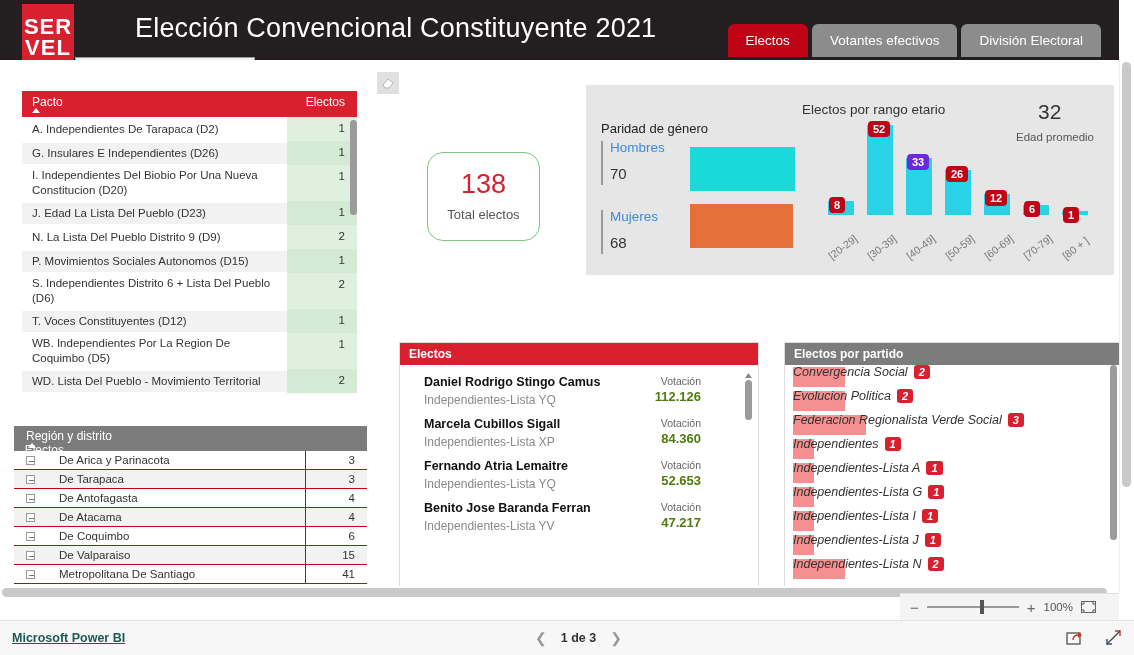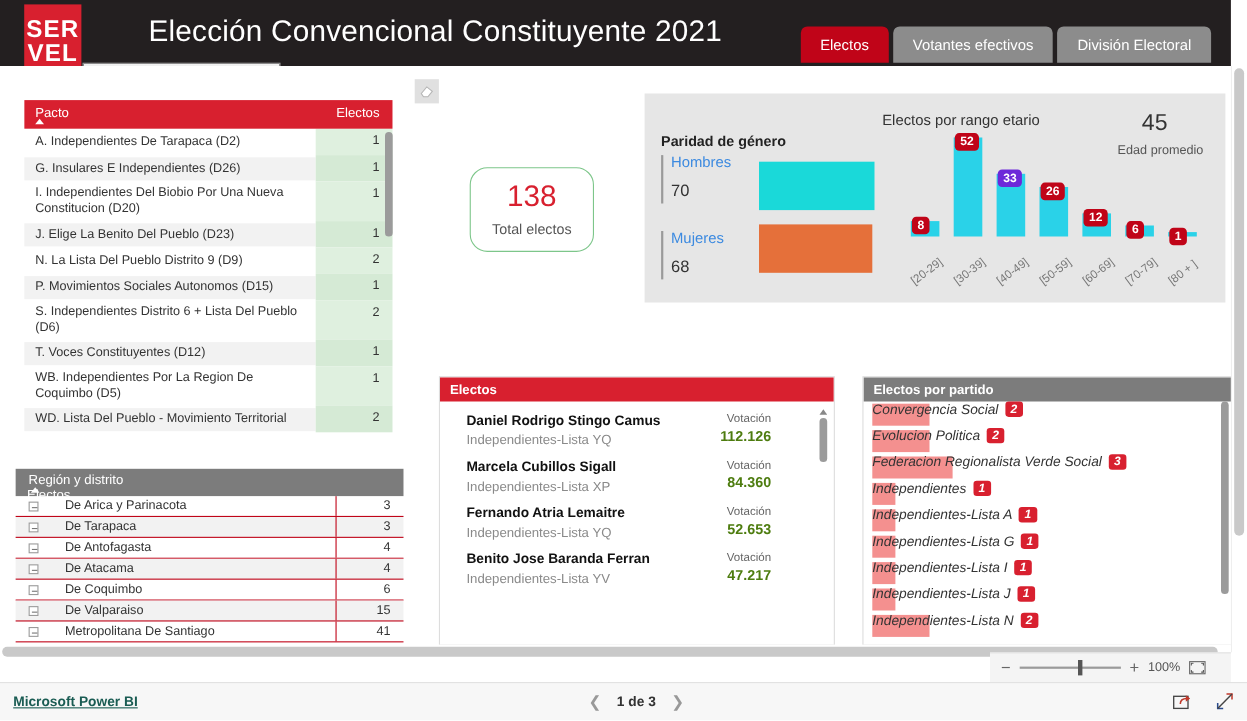--- a/index.html
+++ b/index.html
@@ -89,33 +89,33 @@
                 border-bottom:1px solid #c00418; }
   .region-row .c1 { flex:1; padding-left:12px; display:flex; align-items:center; gap:24px; }
   .region-row .c2 { width:62px; text-align:right; padding-right:12px;
                     border-left:1px solid #c00418; align-self:stretch; line-height:18px; }
   .region-row.alt { background:#f2f2f2; }
   .expander { width:9px; height:9px; border:1px solid #9a9a9a; background:#fff;
               display:inline-block; position:relative; }
   .expander::after { content:""; position:absolute; left:2px; top:4px; width:5px; height:1px; background:#777; }
 
   
-  .kpi { position:absolute; left:427px; top:152px; width:113px; height:77px;
+  .kpi { position:absolute; left:427px; top:152px; width:113px; height:89px;
          border:1px solid #7dc68a; border-radius:16px; background:#fff;
          display:flex; flex-direction:column; align-items:center; justify-content:center; }
   .kpi .num { font-size:27px; color:#d8202f; line-height:1; }
   .kpi .lbl { font-size:13px; color:#555; margin-top:9px; }
 
   
   .toppanel { position:absolute; left:586px; top:85px; width:528px; height:190px;
               background:#e6e6e6; }
   .tp-title { position:absolute; left:216px; top:17px; font-size:13.5px; color:#333; }
   .tp-avgnum { position:absolute; left:452px; top:15px; font-size:21px; color:#333; }
   .tp-avglbl { position:absolute; left:430px; top:46px; font-size:11.5px; color:#555; }
-  .gender-title { position:absolute; left:15px; top:36px; font-size:13px; color:#222; font-weight:bold; }
+  .gender-title { position:absolute; left:15px; top:36px; font-size:13px; color:#222; font-weight:normal; }
   .gender-rule { position:absolute; width:2px; background:#9a9a9a; }
   .gender-name { position:absolute; font-size:13.5px; color:#3c8ae0; }
   .gender-val  { position:absolute; font-size:15px; color:#333; }
   .gender-bar  { position:absolute; height:44px; }
 
   .agechart { position:absolute; left:238px; top:20px; width:275px; height:165px; }
   .agebar { position:absolute; bottom:55px; background:#2ad2e8; }
   .agebadge { position:absolute; background:#c00418; color:#fff; font-size:11px;
               font-weight:bold; border-radius:4px; padding:2px 5px; text-align:center; }
   .agetick { position:absolute; font-size:10.5px; color:#777;
@@ -216,21 +216,21 @@
         </div>
         <div class="pacto-row alt">
           <div class="c1">G. Insulares E Independientes (D26)</div>
           <div class="c2">1</div>
         </div>
         <div class="pacto-row">
           <div class="c1">I. Independientes Del Biobio Por Una Nueva Constitucion (D20)</div>
           <div class="c2">1</div>
         </div>
         <div class="pacto-row alt">
-          <div class="c1">J. Elige La Benito Del Pueblo (D23)</div>
+          <div class="c1">J. Edad La Lista Del Pueblo (D23)</div>
           <div class="c2">1</div>
         </div>
         <div class="pacto-row">
           <div class="c1">N. La Lista Del Pueblo Distrito 9 (D9)</div>
           <div class="c2">2</div>
         </div>
         <div class="pacto-row alt">
           <div class="c1">P. Movimientos Sociales Autonomos (D15)</div>
           <div class="c2">1</div>
         </div>
@@ -313,21 +313,21 @@
       </div>
   </div>
 
   <div class="kpi">
     <div class="num">138</div>
     <div class="lbl">Total electos</div>
   </div>
 
   <div class="toppanel">
     <div class="tp-title">Electos por rango etario</div>
-    <div class="tp-avgnum">45</div>
+    <div class="tp-avgnum">32</div>
     <div class="tp-avglbl">Edad promedio</div>
 
     <div class="gender-title">Paridad de género</div>
 
     <div class="gender-rule" style="left:15px; top:56px; height:44px;"></div>
     <div class="gender-name" style="left:24px; top:55px;">Hombres</div>
     <div class="gender-val" style="left:24px; top:80px;">70</div>
     <div class="gender-bar" style="left:104px; top:62px; width:105px; background:#1ad9d9;"></div>
 
     <div class="gender-rule" style="left:15px; top:125px; height:44px;"></div>

